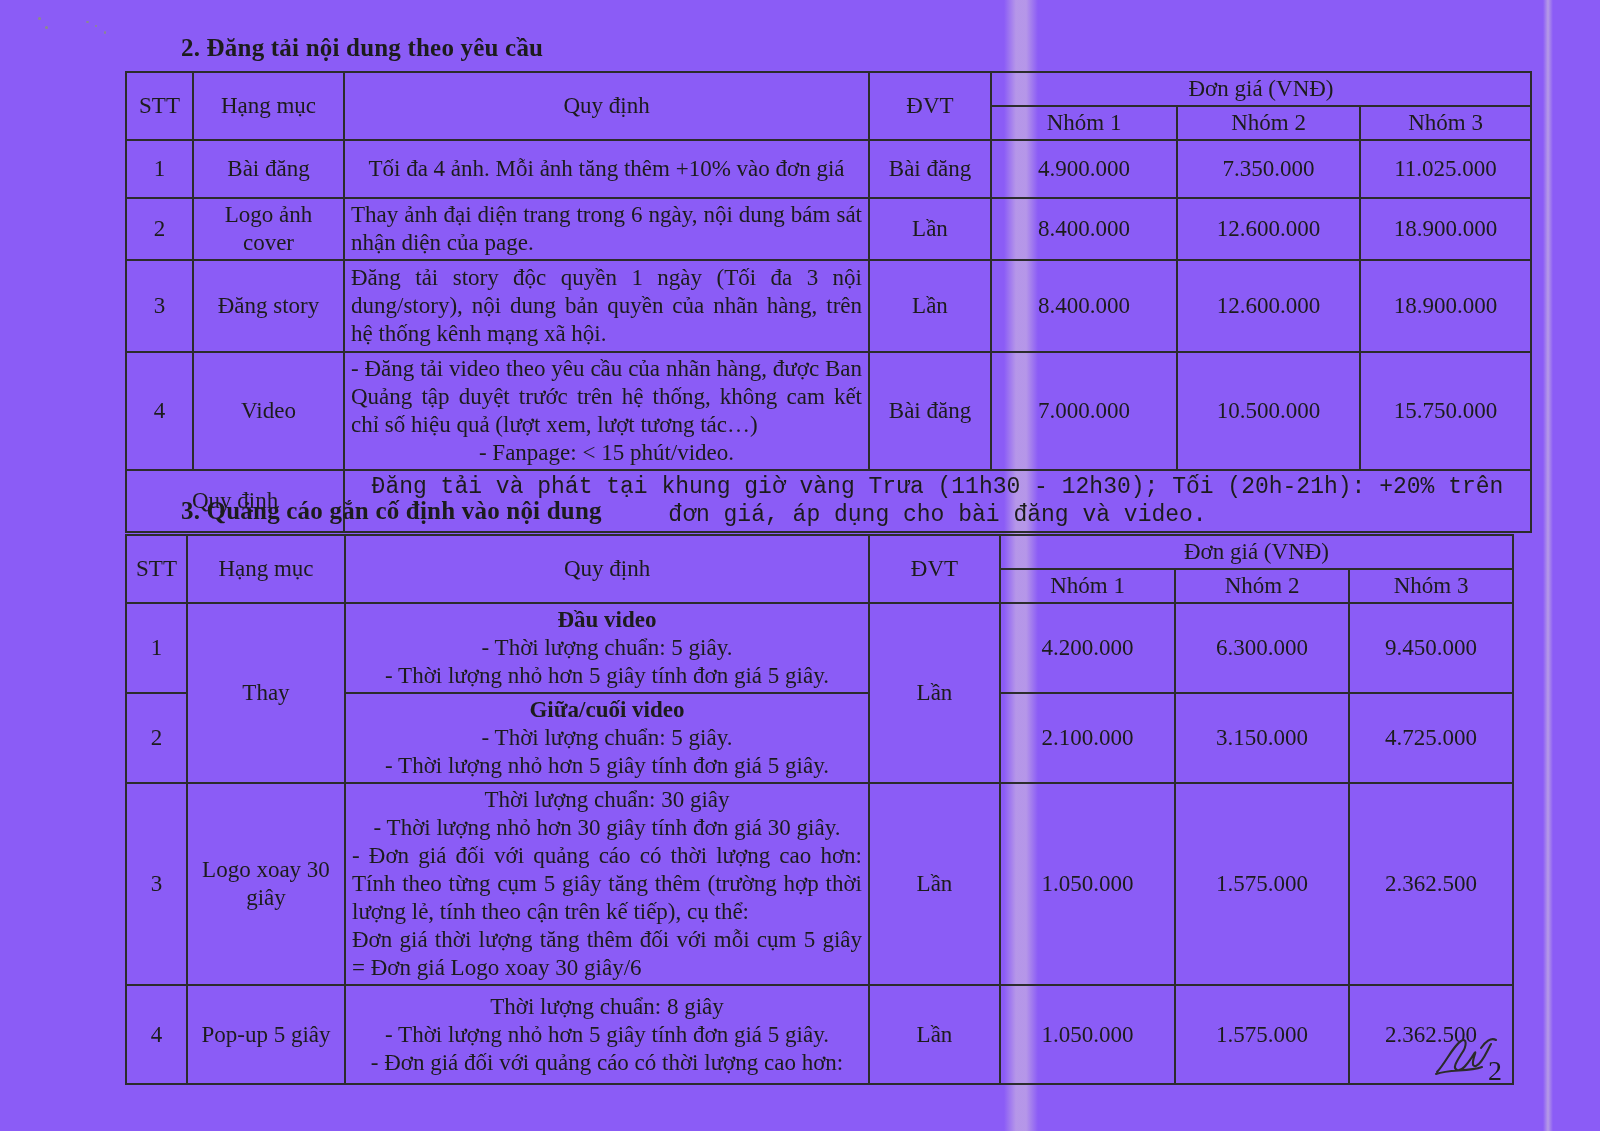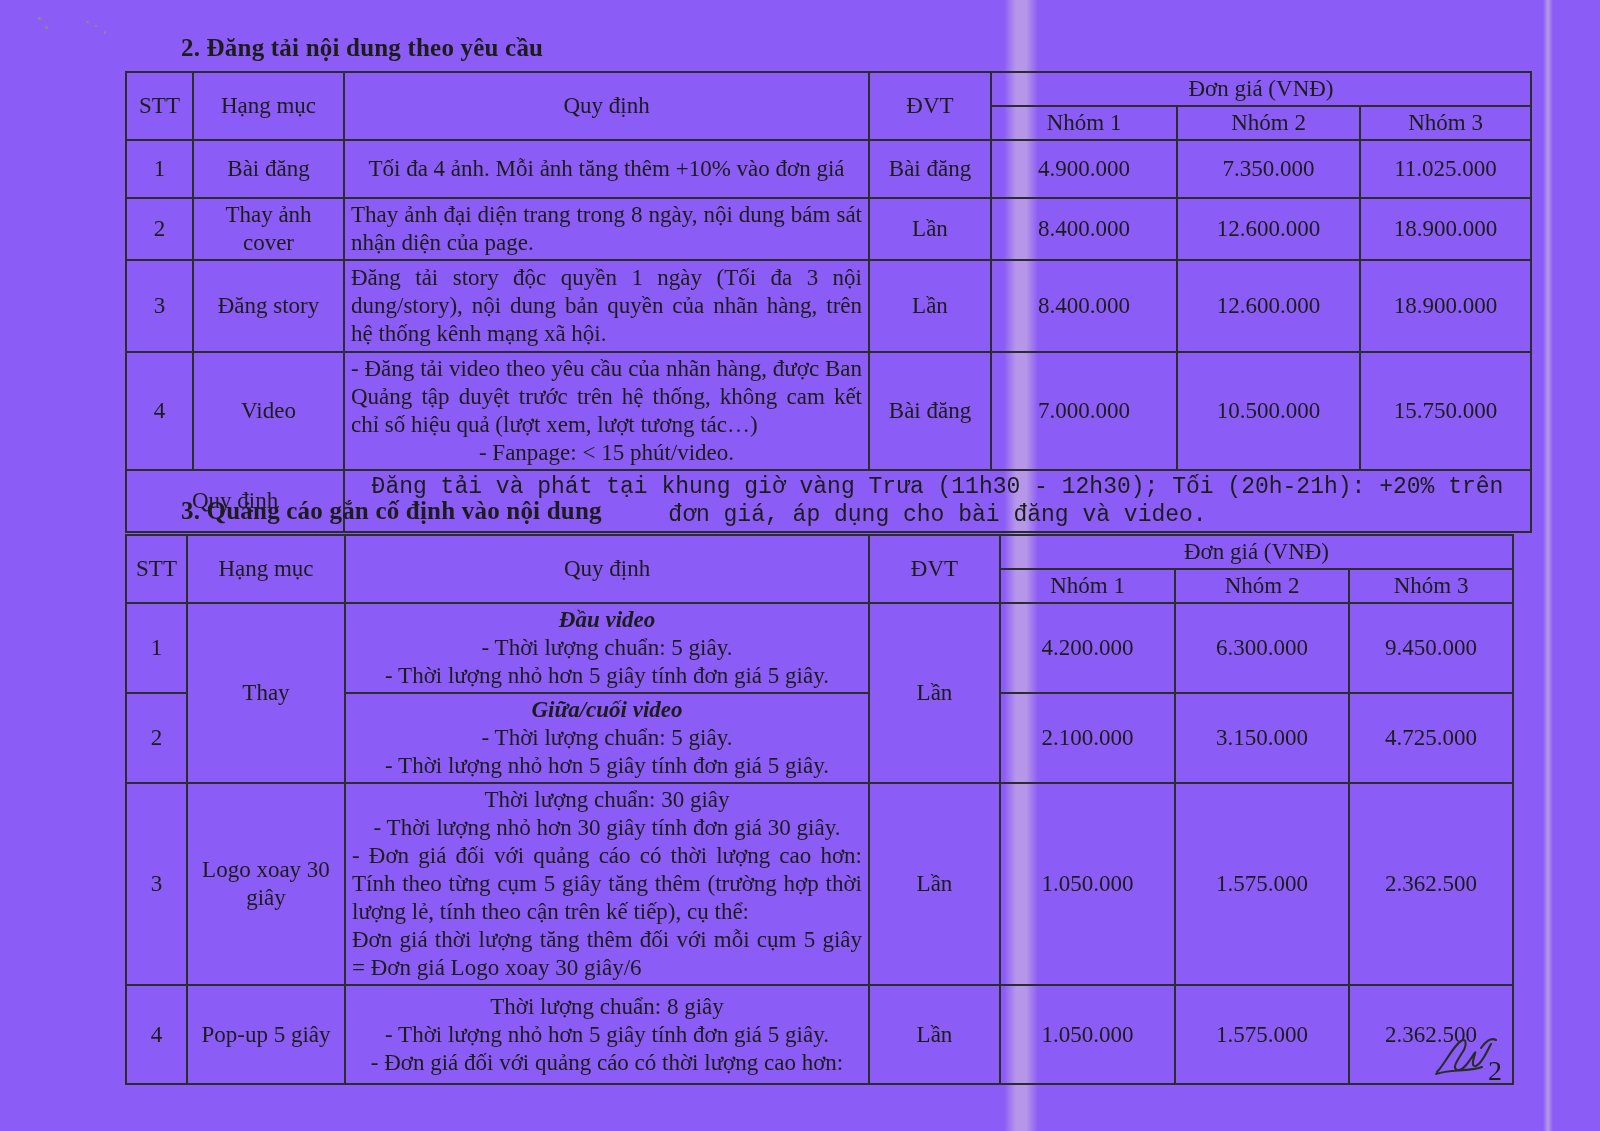--- a/index.html
+++ b/index.html
@@ -55,21 +55,21 @@
     text-align: center;
     overflow: hidden;
   }
   table.price th { font-size: 23px; }
   td.rule {
     text-align: left;
     padding: 3px 10px 3px 9px;
   }
   td.rule .justify { text-align: justify; }
   td.rule .line { display: block; }
-  .rule-title { font-weight: bold; font-style: italic; }
+  .rule-title { font-weight: bold; }
   td.item-cell { padding: 2px 18px; }
   td.note-text {
     text-align: justify;
     padding: 3px 12px;
     font-family: Liberation Mono, monospace;
   }
 
   #page-footer {
     position: absolute;
     left: 1432px; top: 1033px;
@@ -123,23 +123,23 @@
       <td>1</td>
       <td class="item-cell">Bài đăng</td>
       <td class="rule">Tối đa 4 ảnh. Mỗi ảnh tăng thêm +10% vào đơn giá</td>
       <td>Bài đăng</td>
       <td>4.900.000</td>
       <td>7.350.000</td>
       <td>11.025.000</td>
     </tr>
     <tr style="height:57px">
       <td>2</td>
-      <td class="item-cell">Thay ảnh cover</td>
-      <td class="rule">
-            <span class="justify" style="display:block">Thay ảnh đại diện trang trong 8 ngày, nội dung bám sát nhận diện của page.</span>
+      <td class="item-cell">Logo ảnh cover</td>
+      <td class="rule">
+            <span class="justify" style="display:block">Thay ảnh đại diện trang trong 6 ngày, nội dung bám sát nhận diện của page.</span>
           </td>
       <td>Lần</td>
       <td>8.400.000</td>
       <td>12.600.000</td>
       <td>18.900.000</td>
     </tr>
     <tr style="height:92px">
       <td>3</td>
       <td class="item-cell">Đăng story</td>
       <td class="rule">

